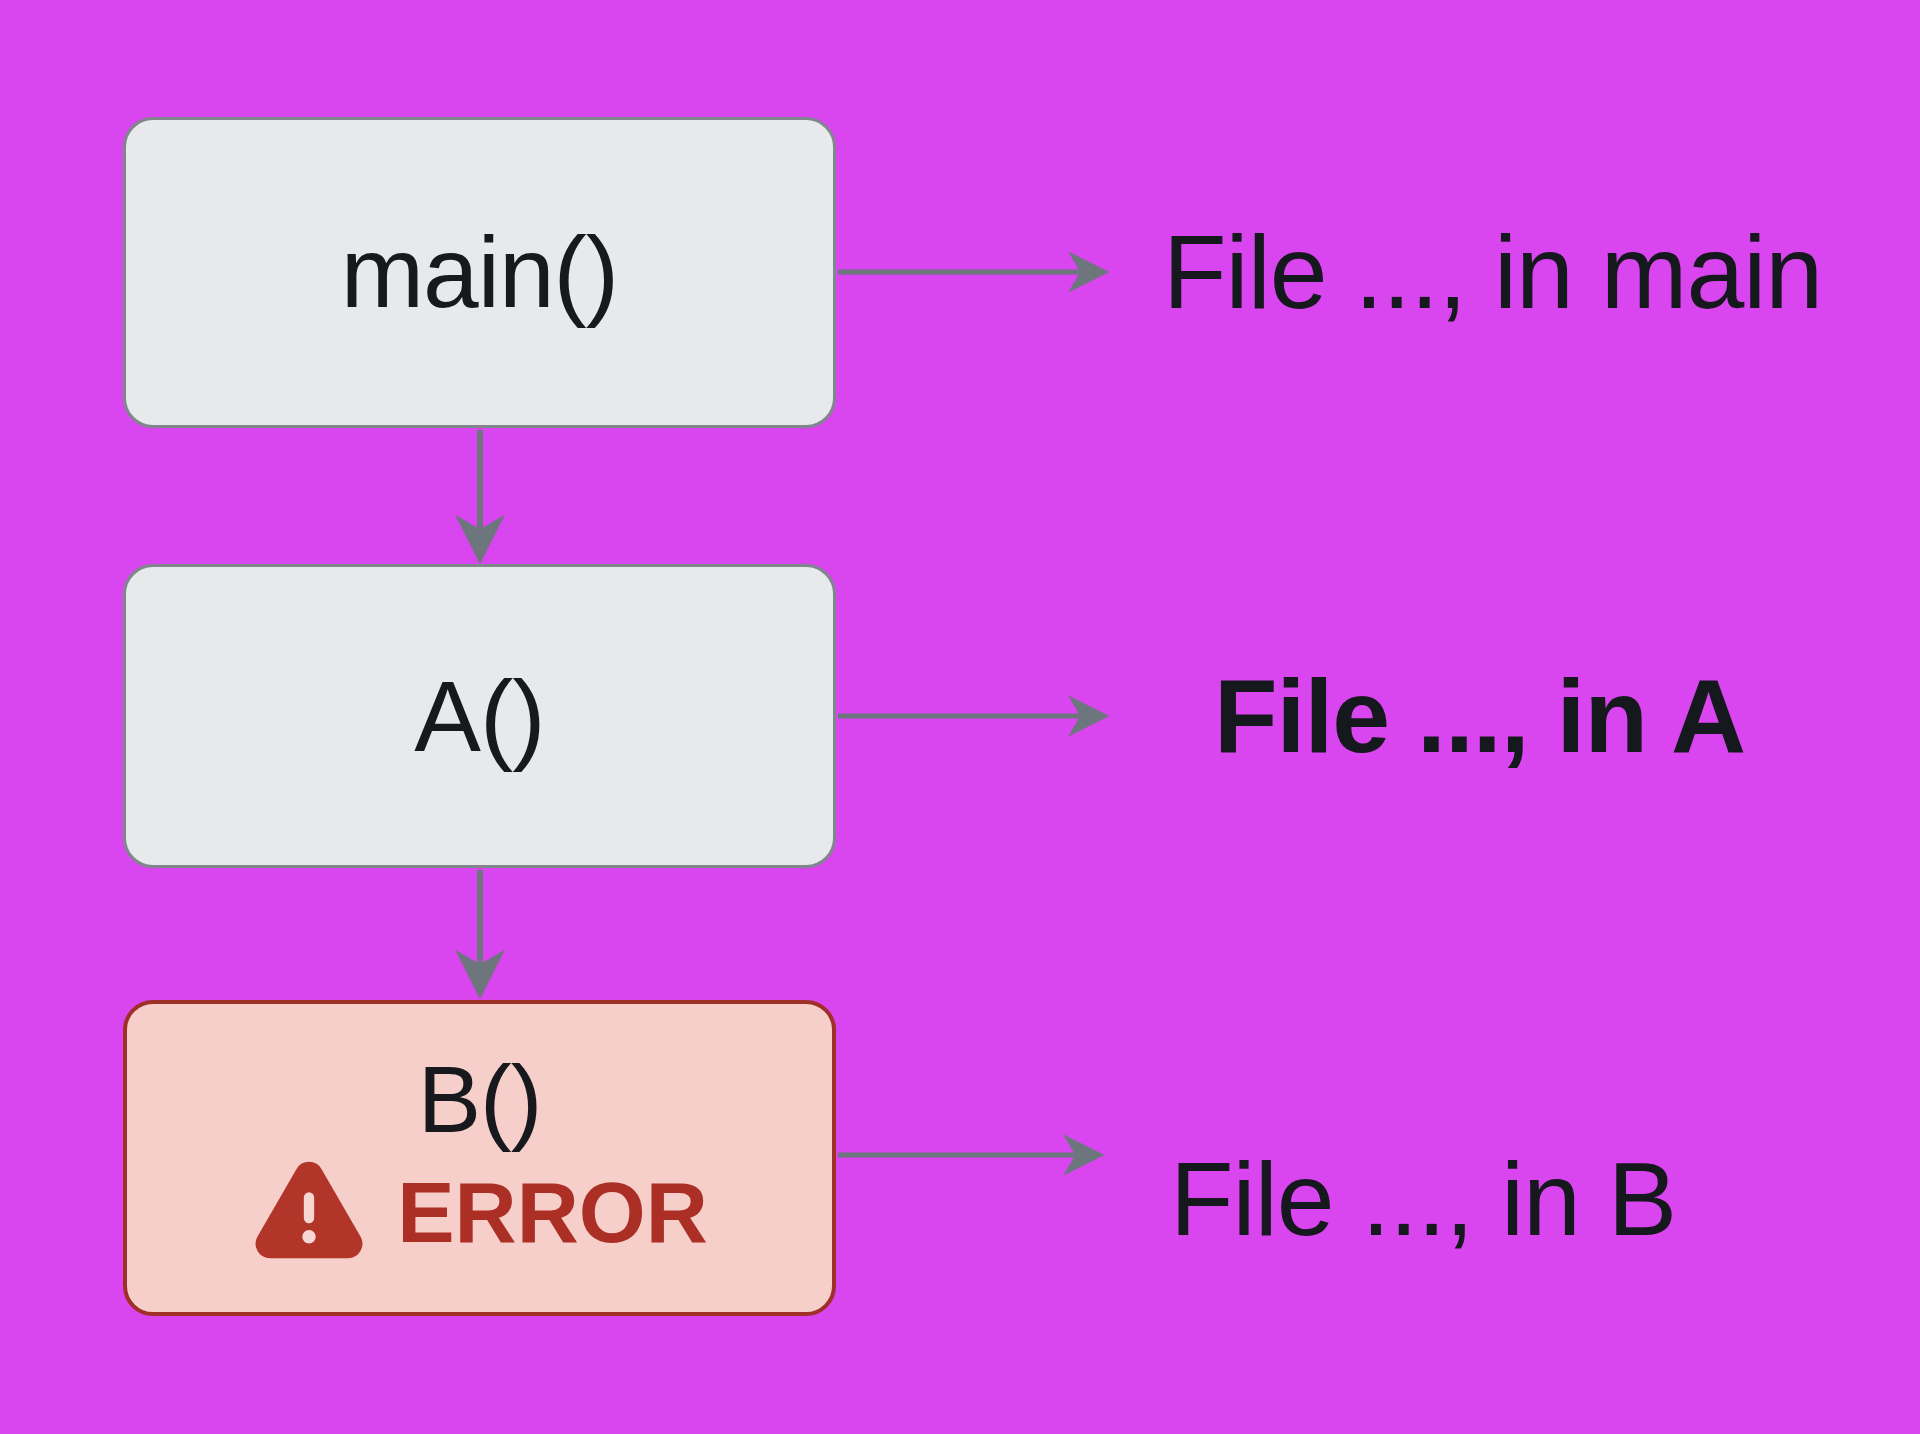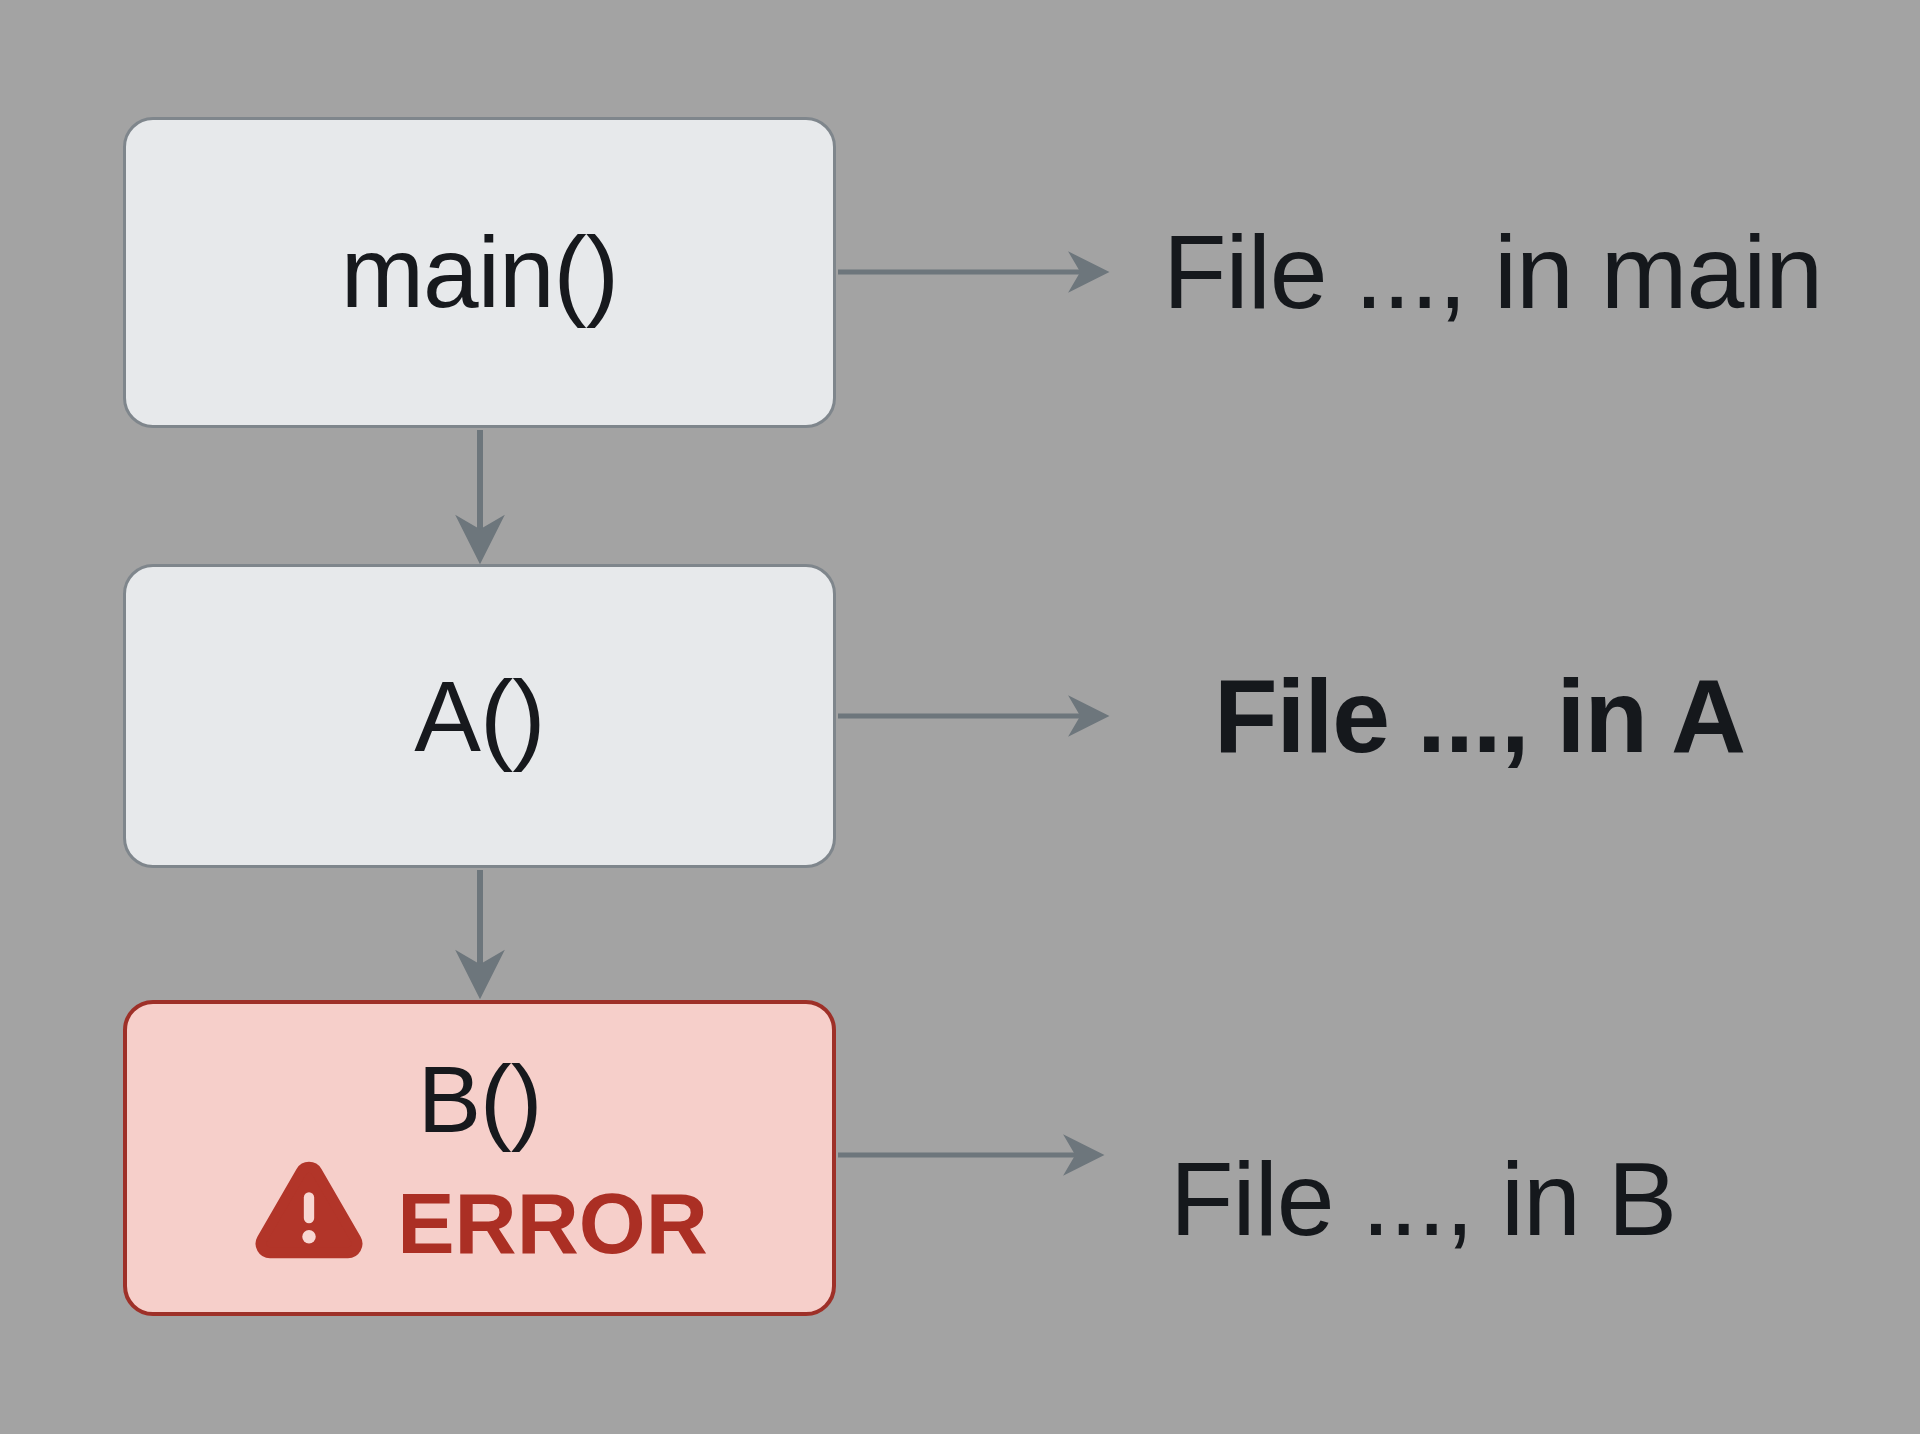--- a/index.html
+++ b/index.html
@@ -4,21 +4,21 @@
 <style>
   html, body {
     margin: 0;
     padding: 0;
     background: #eef2f7;
   }
   .canvas {
     position: relative;
     width: 1920px;
     height: 1434px;
-    background: #a3a3a3;
+    background: #d946ef;
     font-family: "Liberation Sans", sans-serif;
     overflow: hidden;
   }
   .arrow-layer {
     position: absolute;
     inset: 0;
     width: 1920px;
     height: 1434px;
   }
   .node {
@@ -46,21 +46,21 @@
   .node-label {
     font-size: 100px;
     font-weight: 500;
     color: #17191d;
     letter-spacing: -1px;
     line-height: 1.05;
   }
   .node-b .node-label { font-size: 95px; }
   .error-row {
     display: flex;
-    align-items: flex-end;
+    align-items: center;
     gap: 30px;
   }
   .warning-icon {
     width: 116px;
     height: 108px;
     display: inline-flex;
   }
   .warning-icon svg { width: 100%; height: 100%; }
   .error-label {
     font-size: 86px;

